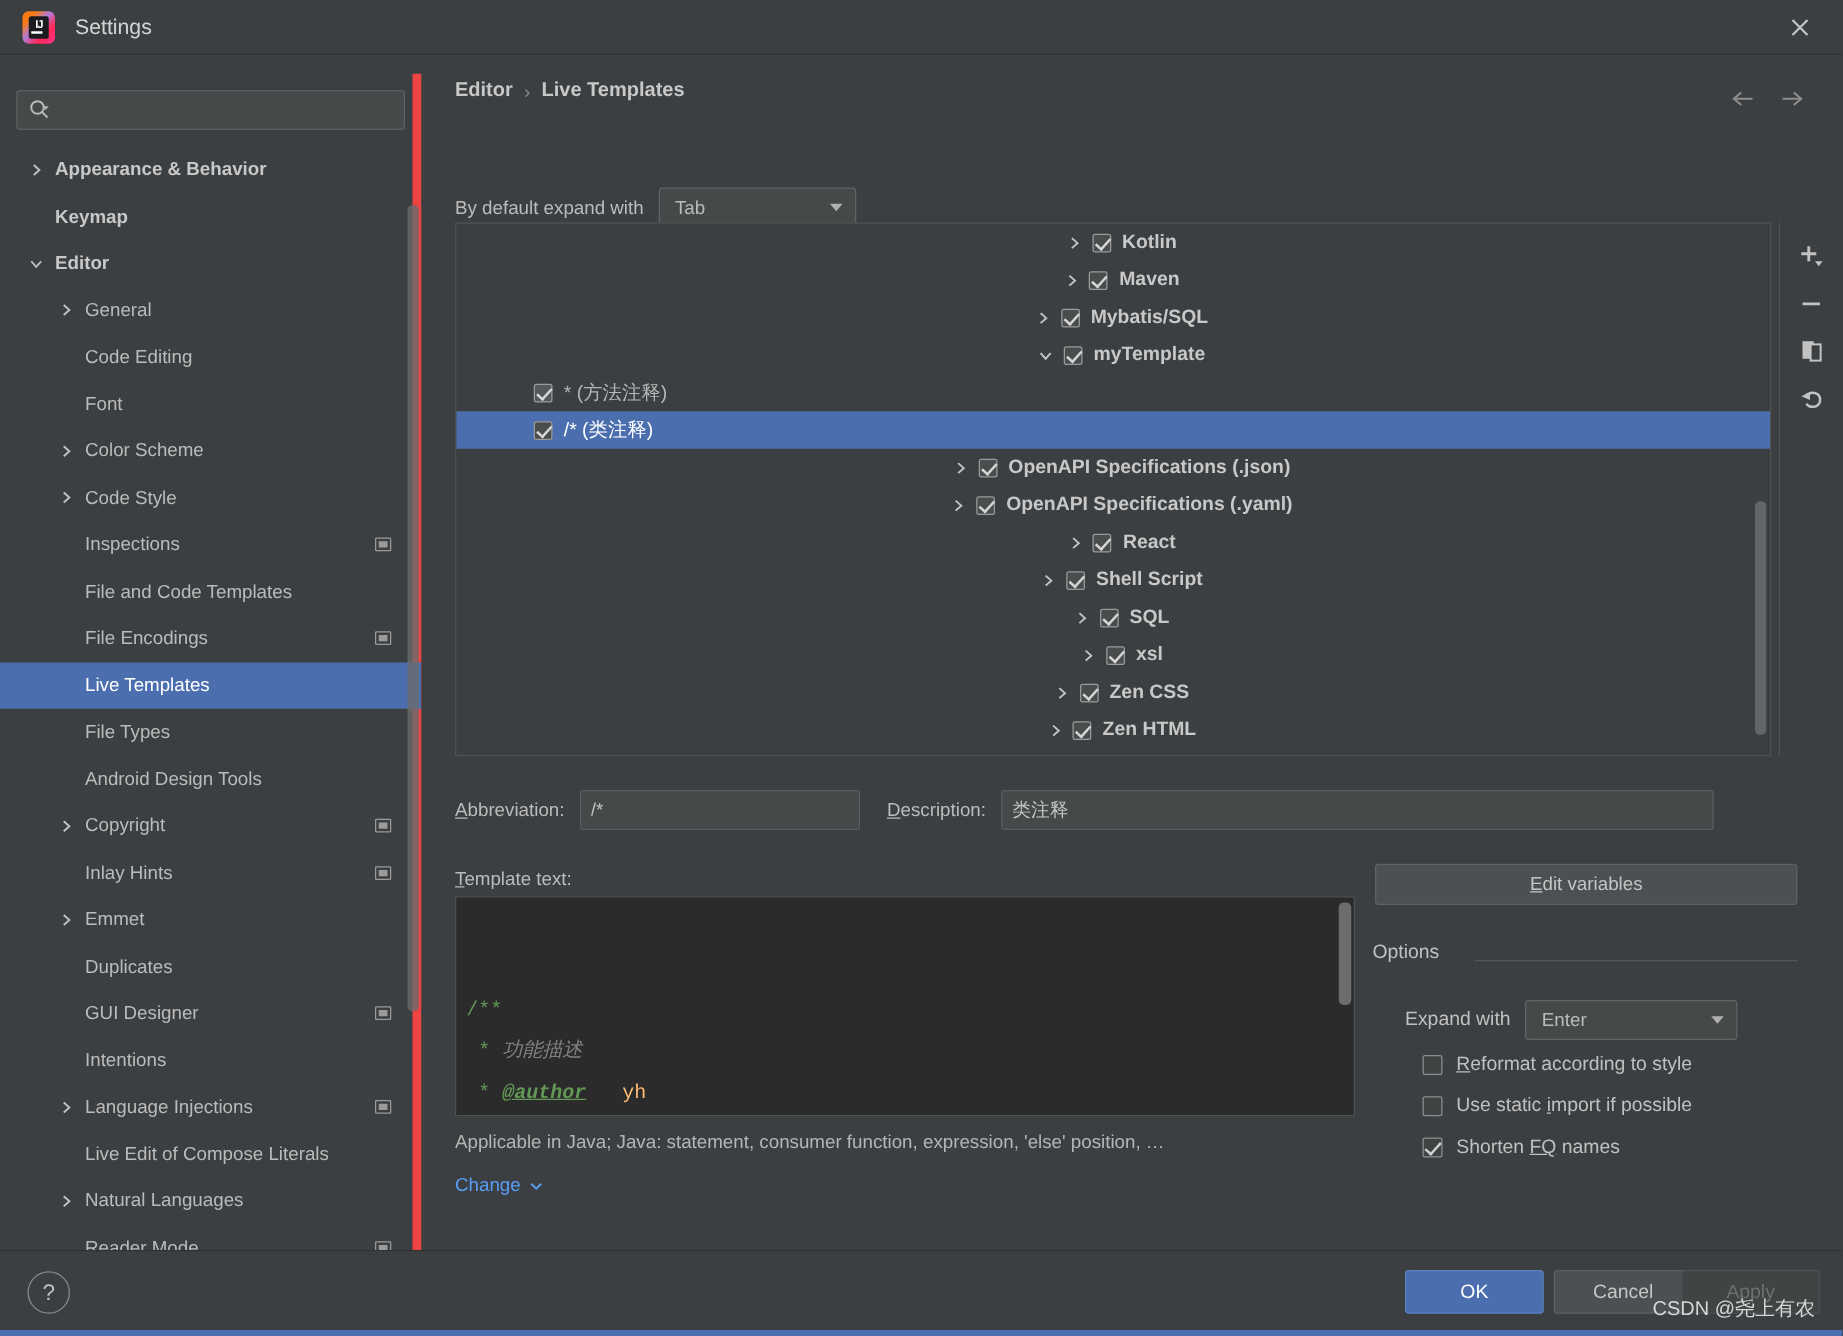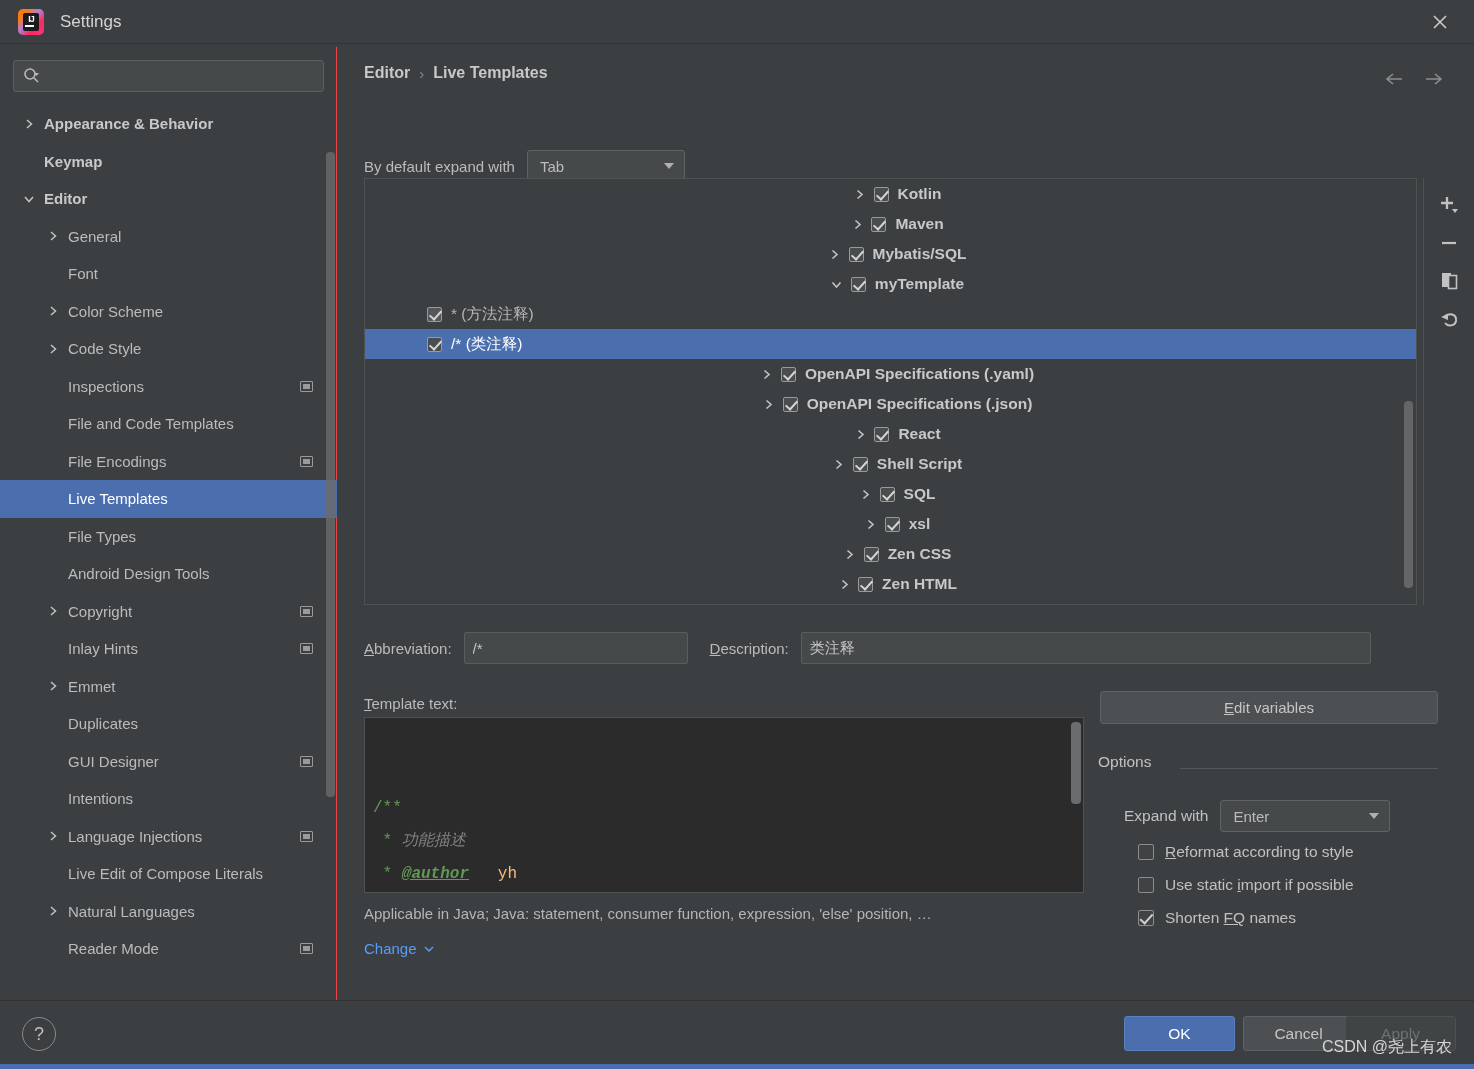--- a/index.html
+++ b/index.html
@@ -40,23 +40,23 @@
     margin-left: 16px; font-size: 17px; color: #d4d4d4;
   }
   #close-btn {
     position: absolute; right: 18px; top: 6px; width: 32px; height: 32px;
     display: flex; align-items: center; justify-content: center;
     cursor: pointer;
   }
 
   
   #sidebar {
-    position: absolute; left: 0; top: 47px; width: 337px; height: 955px;
+    position: absolute; left: 0; top: 59px; width: 337px; height: 955px;
     background: #3c3f41;
-    border-right: 1px solid #ef4444;
+    border-right: 7px solid #ef4444;
   }
   #search-wrap {
     position: absolute; left: 13px; top: 13px; width: 311px; height: 32px;
     background: #45494a; border: 1px solid #5e6060; border-radius: 3px;
     display: flex; align-items: center;
   }
   #search-icon-box { margin-left: 8px; display:flex; align-items:center; }
   #search-input {
     flex: 1; background: transparent; border: none; outline: none;
     color: #bbbbbb; font-family: "Liberation Sans", sans-serif; font-size: 14px;
@@ -329,20 +329,23 @@
       </div>
       <div class="nav-item lvl2 has-arrow">
         <span class="nav-arrow">
           <svg width="12" height="12" viewBox="0 0 12 12">
             <path d="M4 2 L8.5 6 L4 10" stroke="#c2c2c2" stroke-width="1.5" fill="none"></path>
           </svg>
         </span>
         <span class="nav-label">General</span>
       </div>
       <div class="nav-item lvl2 no-arrow">
+        <span class="nav-label">Code Editing</span>
+      </div>
+      <div class="nav-item lvl2 no-arrow">
         <span class="nav-label">Font</span>
       </div>
       <div class="nav-item lvl2 has-arrow">
         <span class="nav-arrow">
           <svg width="12" height="12" viewBox="0 0 12 12">
             <path d="M4 2 L8.5 6 L4 10" stroke="#c2c2c2" stroke-width="1.5" fill="none"></path>
           </svg>
         </span>
         <span class="nav-label">Color Scheme</span>
       </div>
@@ -509,30 +512,30 @@
         <span class="cb checked"></span>
         <span class="tpl-label">/* (类注释)</span>
       </div>
       <div class="tpl-row group">
         <span class="tpl-arrow">
           <svg width="13" height="13" viewBox="0 0 13 13">
             <path d="M4.5 2.5 L9 6.5 L4.5 10.5" stroke="#c2c2c2" stroke-width="1.6" fill="none"></path>
           </svg>
         </span>
         <span class="cb checked"></span>
+        <span class="tpl-label">OpenAPI Specifications (.json)</span>
+      </div>
+      <div class="tpl-row group">
+        <span class="tpl-arrow">
+          <svg width="13" height="13" viewBox="0 0 13 13">
+            <path d="M4.5 2.5 L9 6.5 L4.5 10.5" stroke="#c2c2c2" stroke-width="1.6" fill="none"></path>
+          </svg>
+        </span>
+        <span class="cb checked"></span>
         <span class="tpl-label">OpenAPI Specifications (.yaml)</span>
-      </div>
-      <div class="tpl-row group">
-        <span class="tpl-arrow">
-          <svg width="13" height="13" viewBox="0 0 13 13">
-            <path d="M4.5 2.5 L9 6.5 L4.5 10.5" stroke="#c2c2c2" stroke-width="1.6" fill="none"></path>
-          </svg>
-        </span>
-        <span class="cb checked"></span>
-        <span class="tpl-label">OpenAPI Specifications (.json)</span>
       </div>
       <div class="tpl-row group">
         <span class="tpl-arrow">
           <svg width="13" height="13" viewBox="0 0 13 13">
             <path d="M4.5 2.5 L9 6.5 L4.5 10.5" stroke="#c2c2c2" stroke-width="1.6" fill="none"></path>
           </svg>
         </span>
         <span class="cb checked"></span>
         <span class="tpl-label">React</span>
       </div>

